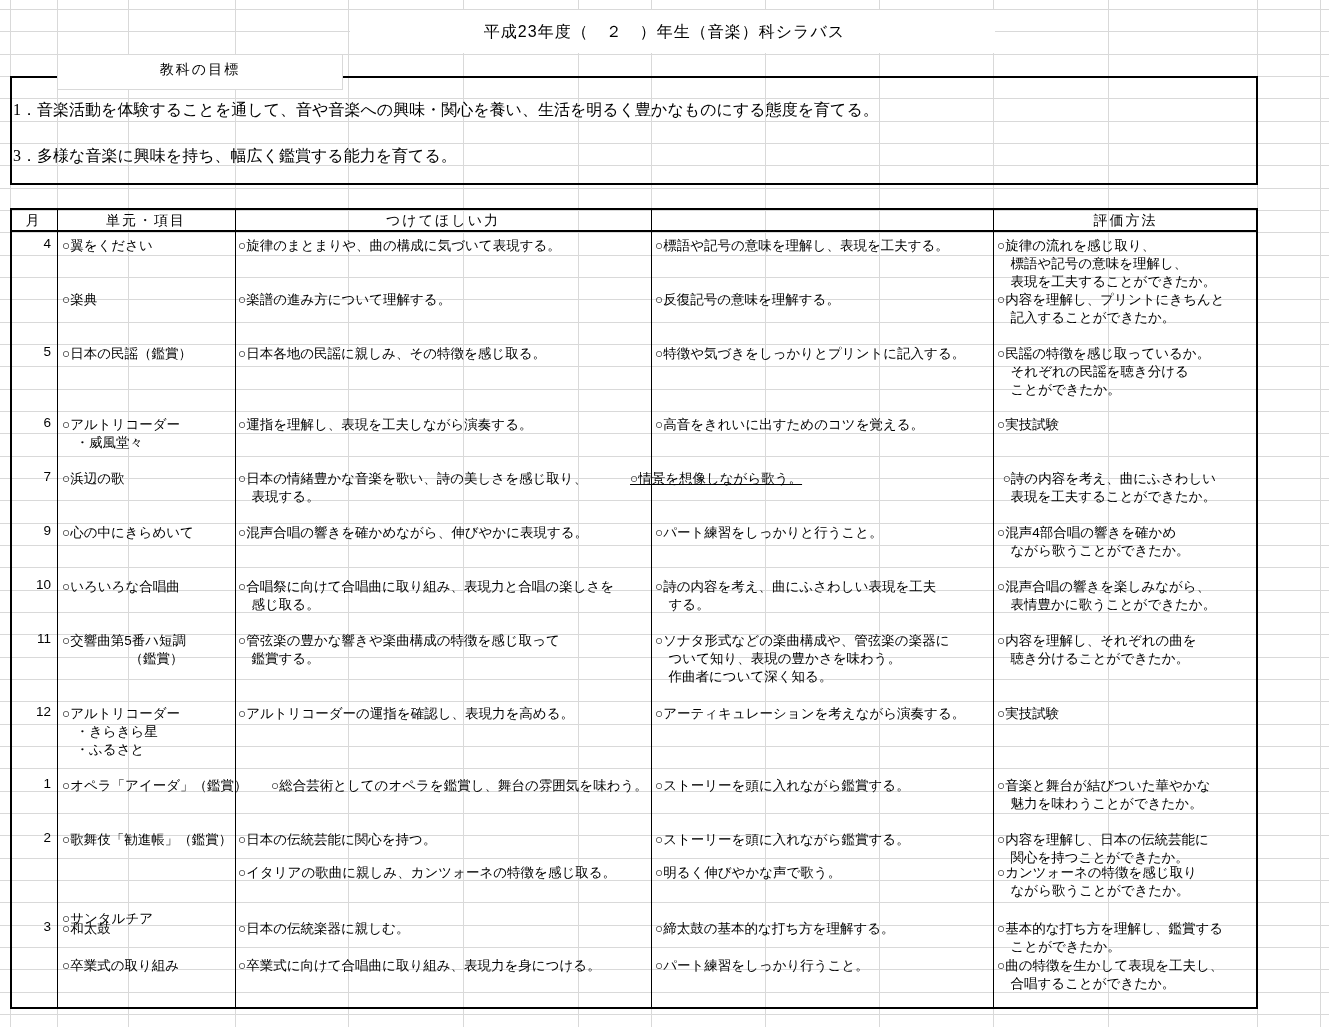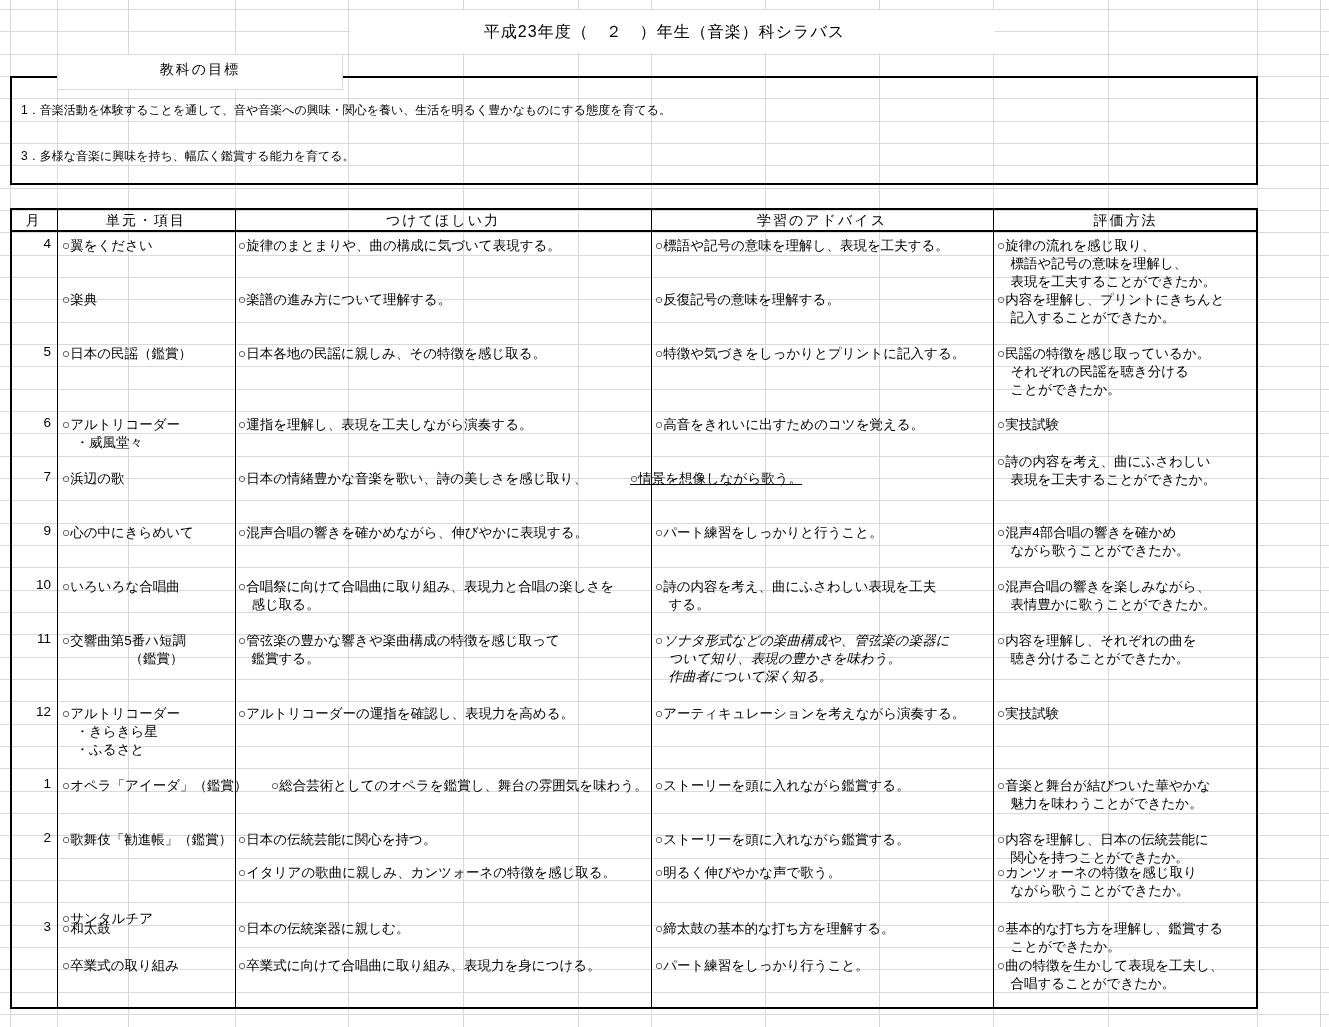--- a/index.html
+++ b/index.html
@@ -19,21 +19,21 @@
   .label-patch{left:57px;top:54px;width:286px;height:36px;border:1px solid #d9d9d9;box-sizing:border-box;}
   
   .goals-box{position:absolute;left:10px;top:76px;width:1248px;height:109px;border:2px solid #000;box-sizing:border-box;z-index:2;background:transparent;}
   .label-patch{z-index:3;}
   .table-frame{position:absolute;left:10px;top:208px;width:1248px;height:801px;border:2px solid #000;box-sizing:border-box;z-index:2;}
   .header-sep{position:absolute;left:11px;top:230px;width:1246px;height:2px;background:#000;z-index:2;}
   .col-sep{position:absolute;top:208px;height:801px;width:1px;background:#000;z-index:2;}
   
   .title{position:absolute;left:0;top:22px;width:1329px;text-align:center;font-size:16px;letter-spacing:1px;z-index:4;white-space:pre;}
   .goals-label{position:absolute;left:57px;top:61px;width:286px;text-align:center;font-size:14px;letter-spacing:2px;z-index:4;}
-  .goal-line{position:absolute;left:21px;font-size:12px;line-height:16px;z-index:4;white-space:pre;}
+  .goal-line{position:absolute;left:13px;font-size:16px;line-height:16px;z-index:4;white-space:pre;font-family:Liberation Serif, serif;}
   .hdr{position:absolute;top:212px;font-size:14px;letter-spacing:2px;text-align:center;z-index:4;}
   .month{position:absolute;left:10px;width:41px;text-align:right;font-size:13.5px;line-height:14px;z-index:4;}
   .cell{position:absolute;font-size:13.5px;z-index:4;}
   .cell .line{line-height:18px;height:18px;white-space:pre;}
 </style>
 </head>
 <body>
 
 <div class="sheet">
   <div class="hgrid"></div>
@@ -65,21 +65,20 @@
   <div class="table-frame"></div>
   <div class="header-sep"></div>
   <div class="col-sep" style="left:57px"></div>
   <div class="col-sep" style="left:235px"></div>
   <div class="col-sep" style="left:651px"></div>
   <div class="col-sep" style="left:993px"></div>
 
   <div class="hdr" style="left:10px;width:47px">月</div>
   <div class="hdr" style="left:57px;width:178px">単元・項目</div>
   <div class="hdr" style="left:235px;width:416px">つけてほしい力</div>
-  <div class="hdr" style="left:651px;width:342px">学習のアドバイス</div>
   <div class="hdr" style="left:993px;width:265px">評価方法</div>
 
   <div id="table-body">
       <div class="month" style="top: 237px;">4</div>
       <div class="cell" style="left: 62px; top: 237px;">
         <div class="line">○翼をください</div>
       </div>
       <div class="cell" style="left: 238px; top: 237px;">
         <div class="line">○旋律のまとまりや、曲の構成に気づいて表現する。</div>
       </div>
@@ -132,25 +131,26 @@
       </div>
       <div class="cell" style="left: 997px; top: 416px;">
         <div class="line">○実技試験</div>
       </div>
       <div class="month" style="top: 470px;">7</div>
       <div class="cell" style="left: 62px; top: 470px;">
         <div class="line">○浜辺の歌</div>
       </div>
       <div class="cell" style="left: 238px; top: 470px;">
         <div class="line">○日本の情緒豊かな音楽を歌い、詩の美しさを感じ取り、</div>
+        <div class="line">　表現する。</div>
       </div>
       <div class="cell" style="left: 630px; top: 470px; text-decoration: underline;">
         <div class="line">○情景を想像しながら歌う。</div>
       </div>
-      <div class="cell" style="left: 997px; top: 453px;">
+      <div class="cell" style="left: 997px; top: 470px; text-align: right;">
         <div class="line">○詩の内容を考え、曲にふさわしい</div>
         <div class="line">　表現を工夫することができたか。</div>
       </div>
       <div class="month" style="top: 524px;">9</div>
       <div class="cell" style="left: 62px; top: 524px;">
         <div class="line">○心の中にきらめいて</div>
       </div>
       <div class="cell" style="left: 238px; top: 524px;">
         <div class="line">○混声合唱の響きを確かめながら、伸びやかに表現する。</div>
       </div>
@@ -179,21 +179,21 @@
       </div>
       <div class="month" style="top: 632px;">11</div>
       <div class="cell" style="left: 62px; top: 632px;">
         <div class="line">○交響曲第5番ハ短調</div>
         <div class="line">　　　　　（鑑賞）</div>
       </div>
       <div class="cell" style="left: 238px; top: 632px;">
         <div class="line">○管弦楽の豊かな響きや楽曲構成の特徴を感じ取って</div>
         <div class="line">　鑑賞する。</div>
       </div>
-      <div class="cell" style="left: 655px; top: 632px; font-style: italic;">
+      <div class="cell" style="left: 655px; top: 632px;">
         <div class="line">○ソナタ形式などの楽曲構成や、管弦楽の楽器に</div>
         <div class="line">　ついて知り、表現の豊かさを味わう。</div>
         <div class="line">　作曲者について深く知る。</div>
       </div>
       <div class="cell" style="left: 997px; top: 632px;">
         <div class="line">○内容を理解し、それぞれの曲を</div>
         <div class="line">　聴き分けることができたか。</div>
       </div>
       <div class="month" style="top: 705px;">12</div>
       <div class="cell" style="left: 62px; top: 705px;">

